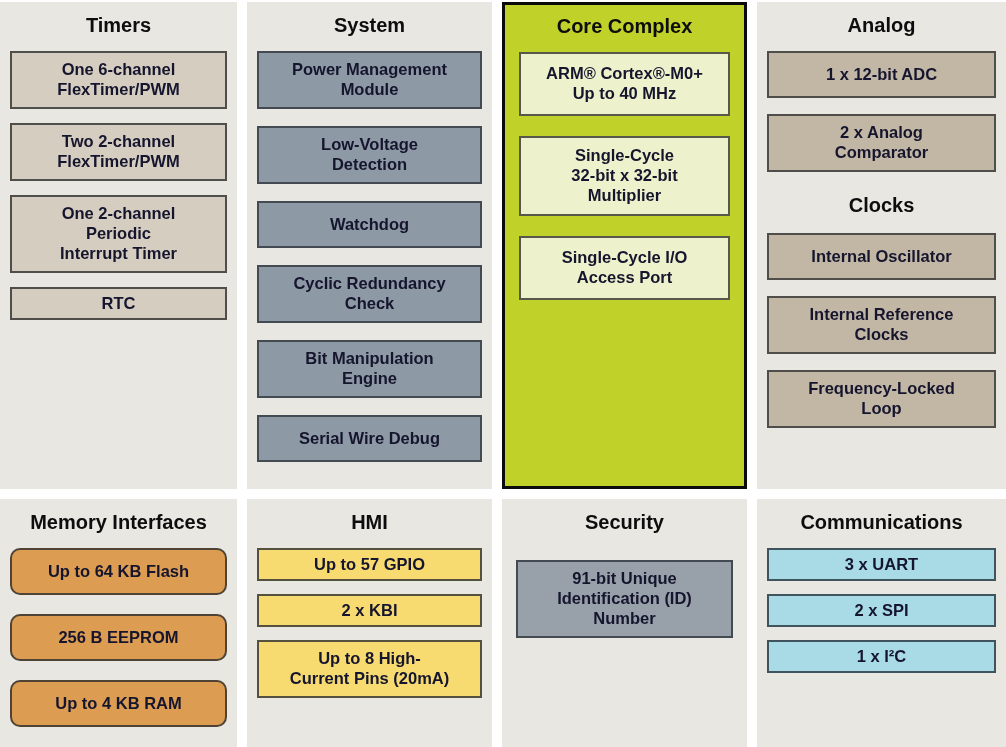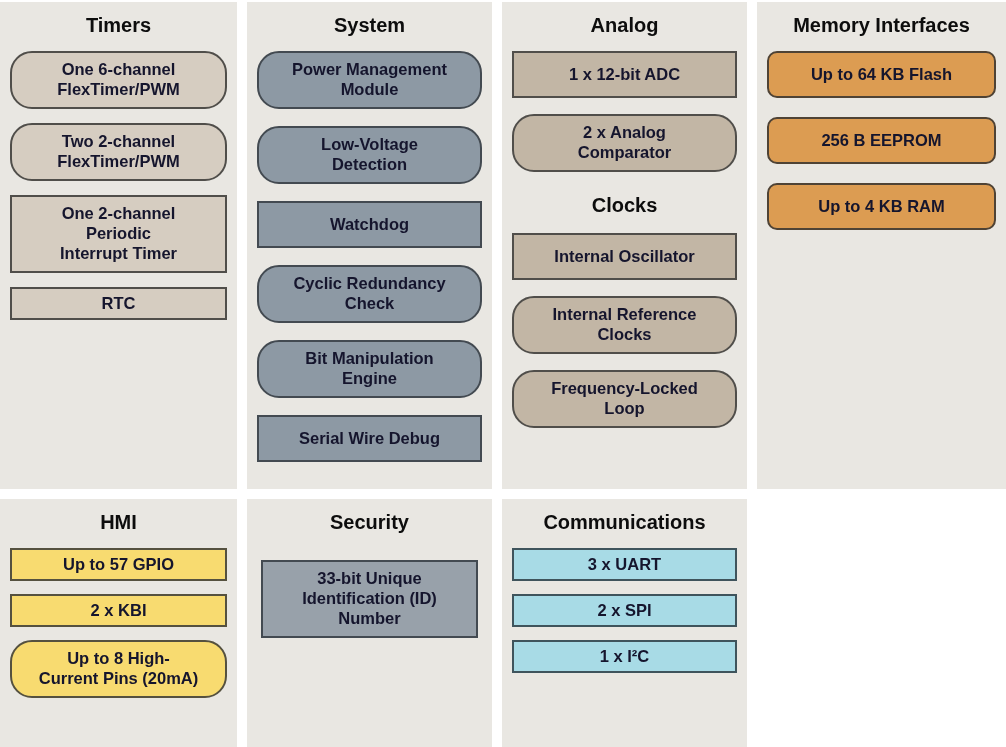--- a/index.html
+++ b/index.html
@@ -53,21 +53,21 @@
   .coreb  { background: var(--core-block, #eef2cc); border-color: #55584a; }
   .brown  { background: var(--analog-block, #c2b6a5); }
   .orange { background: var(--memory-block, #dc9c52); border-color: #4f4335; border-radius: 10px; }
   .yellow { background: var(--hmi-block, #f8db70); border-color: #55513f; }
   .gray   { background: var(--security-block, #98a1aa); border-color: #434a51; }
   .cyan   { background: var(--comms-block, #a8dbe6); border-color: #3f545c; text-align: center; }
 
   
   .sm { min-height: 33px; }
   .md { min-height: 47px; }
-  .lg { min-height: 58px; border-radius: 22px; }
+  .lg { min-height: 58px; }
   .h64 { min-height: 64px; }
   .h80 { min-height: 80px; }
   .xl { min-height: 78px; }
 
   
   .panel-system .block { margin-bottom: 17px; }
   .panel-core {
     background: var(--core-panel, #c0d12a);
     border: 3px solid #0b0b0b;
     padding-top: 4px;
@@ -102,20 +102,30 @@
     <div class="block slate lg">Low-Voltage
 Detection</div>
     <div class="block slate md">Watchdog</div>
     <div class="block slate lg">Cyclic Redundancy
 Check</div>
     <div class="block slate lg">Bit Manipulation
 Engine</div>
     <div class="block slate md">Serial Wire Debug</div>
   </section>
 
+  <section class="panel panel-core">
+    <h2 class="panel-title">Core Complex</h2>
+    <div class="block coreb h64">ARM® Cortex®-M0+
+Up to 40 MHz</div>
+    <div class="block coreb h80">Single-Cycle
+32-bit x 32-bit
+Multiplier</div>
+    <div class="block coreb h64">Single-Cycle I/O
+Access Port</div>
+  </section>
 
   <section class="panel panel-analog">
     <h2 class="panel-title">Analog</h2>
     <div class="block brown md">1 x 12-bit ADC</div>
     <div class="block brown lg">2 x Analog
 Comparator</div>
     <h2 class="panel-title sub-title">Clocks</h2>
     <div class="block brown md">Internal Oscillator</div>
     <div class="block brown lg">Internal Reference
 Clocks</div>
@@ -133,21 +143,21 @@
   <section class="panel panel-hmi">
     <h2 class="panel-title">HMI</h2>
     <div class="block yellow sm">Up to 57 GPIO</div>
     <div class="block yellow sm">2 x  KBI</div>
     <div class="block yellow lg">Up to 8 High-
 Current Pins (20mA)</div>
   </section>
 
   <section class="panel panel-security">
     <h2 class="panel-title">Security</h2>
-    <div class="block gray xl">33-bit Unique
+    <div class="block gray xl">91-bit Unique
 Identification (ID)
 Number</div>
   </section>
 
   <section class="panel panel-comms">
     <h2 class="panel-title">Communications</h2>
     <div class="block cyan sm">3 x UART</div>
     <div class="block cyan sm">2 x  SPI</div>
     <div class="block cyan sm">1 x I²C</div>
   </section>

